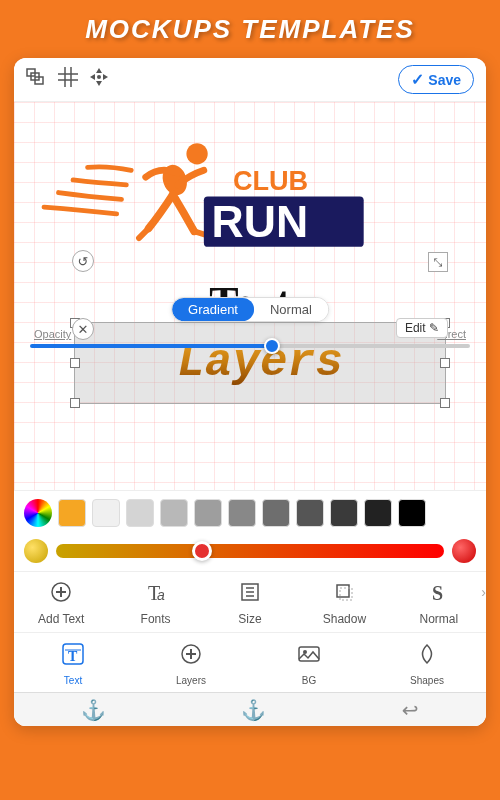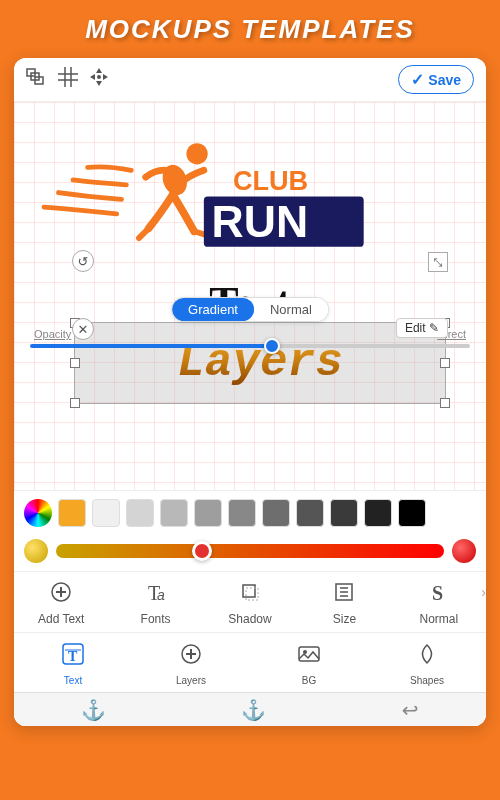--- a/index.html
+++ b/index.html
@@ -617,37 +617,37 @@
               <text x="13" y="20" font-family="sans-serif" font-size="14" fill="#555" font-style="italic">a</text>
             </svg>
         </span>
         <span class="tool-tab-label">Fonts</span>
       </div>
 
 
       <div class="tool-tab">
         <span class="tool-tab-icon">
           <svg width="24" height="24" viewBox="0 0 24 24">
-              <rect x="5" y="5" width="12" height="12" fill="none" stroke="#555" stroke-width="1.5"></rect>
-              <rect x="8" y="8" width="12" height="12" fill="none" stroke="#aaa" stroke-width="1" stroke-dasharray="2,2"></rect>
-            </svg>
-        </span>
-        <span class="tool-tab-label">Shadow</span>
-      </div>
-
-      <div class="tool-tab">
-        <span class="tool-tab-icon">
-          <svg width="24" height="24" viewBox="0 0 24 24">
               <rect x="4" y="4" width="16" height="16" fill="none" stroke="#555" stroke-width="1.5"></rect>
               <line x1="8" y1="8" x2="16" y2="8" stroke="#555" stroke-width="1.5"></line>
               <line x1="8" y1="12" x2="16" y2="12" stroke="#555" stroke-width="1.5"></line>
               <line x1="8" y1="16" x2="16" y2="16" stroke="#555" stroke-width="1.5"></line>
             </svg>
         </span>
         <span class="tool-tab-label">Size</span>
+      </div>
+
+      <div class="tool-tab">
+        <span class="tool-tab-icon">
+          <svg width="24" height="24" viewBox="0 0 24 24">
+              <rect x="5" y="5" width="12" height="12" fill="none" stroke="#555" stroke-width="1.5"></rect>
+              <rect x="8" y="8" width="12" height="12" fill="none" stroke="#aaa" stroke-width="1" stroke-dasharray="2,2"></rect>
+            </svg>
+        </span>
+        <span class="tool-tab-label">Shadow</span>
       </div>
 
       <div class="tool-tab" style="position:relative;">
         <span class="tool-tab-icon">
           <svg width="24" height="24" viewBox="0 0 24 24">
               <text x="5" y="20" font-family="serif" font-size="20" font-weight="bold" fill="#555">S</text>
             </svg>
         </span>
         <span class="tool-tab-label">Normal</span>
         <span class="tool-tab-arrow" style="position:absolute;right:0;top:8px;font-size:14px;color:#aaa;">›</span>

